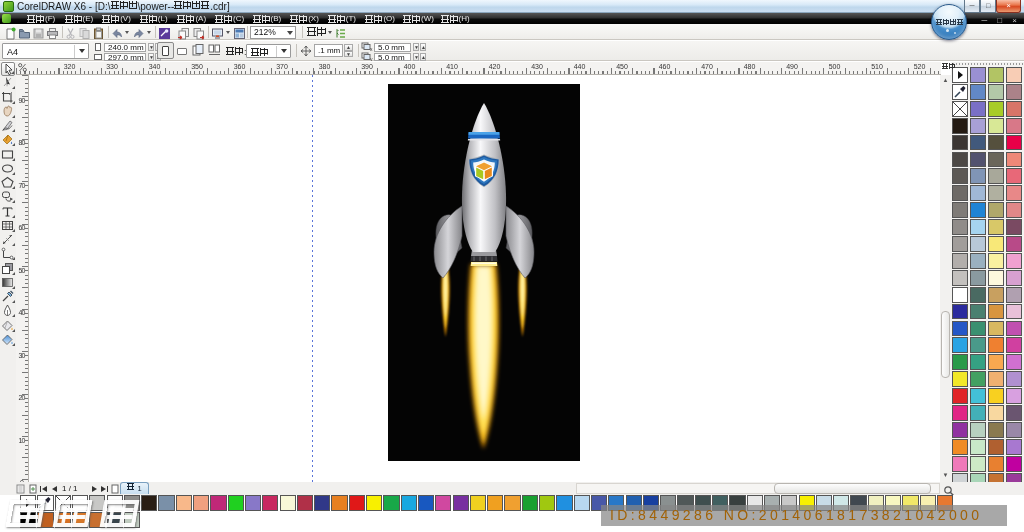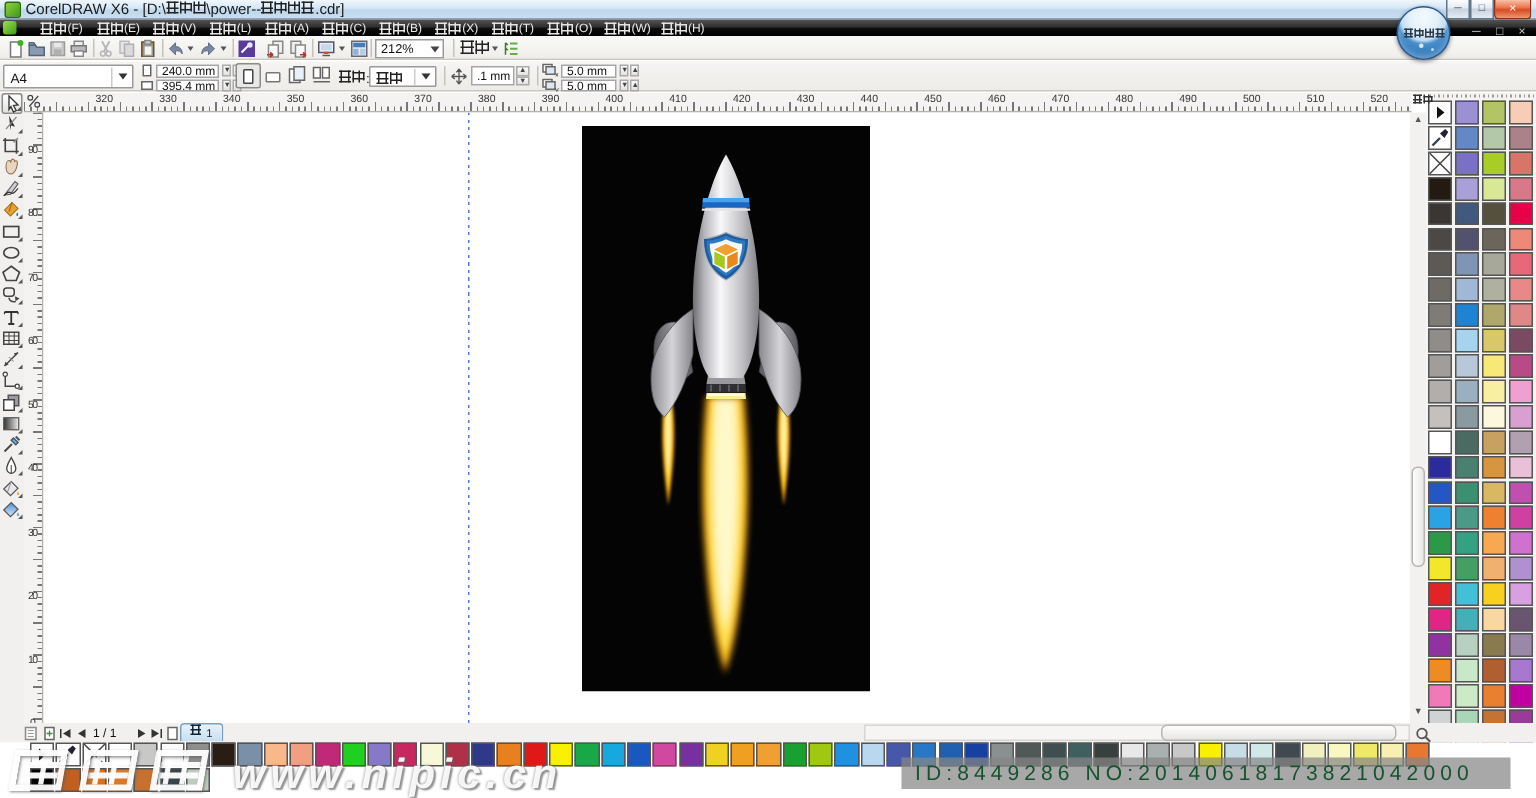--- a/index.html
+++ b/index.html
@@ -68,21 +68,21 @@
 .swx{background:#fff;}
 
 
 #tabbar{left:0;top:482px;width:1024px;height:13px;background:#f1f0ee;}
 #pagetab{position:absolute;left:120px;top:0px;width:29px;height:12px;background:linear-gradient(#e8f2fa,#c8dff0);border:1px solid #7aa0c0;border-bottom:none;border-radius:3px 3px 0 0;font-size:7.5px;color:#123;text-align:center;line-height:11px;}
 #hscroll-groove{position:absolute;left:576px;top:1px;width:364px;height:11px;background:#f6f5f3;border:1px solid #d8d5d0;}
 #hthumb{position:absolute;left:774px;top:1px;width:157px;height:11px;background:linear-gradient(#fdfdfd,#e5e5e3);border:1px solid #b8b5b0;border-radius:4px;}
 #botpal{left:0;top:495px;width:1024px;height:37px;background:#fff;}
 
 
-#idbar{left:601px;top:505px;width:406px;height:21px;background:rgba(135,135,135,0.72);color:#14532d;font-size:14px;line-height:21px;padding-left:9px;letter-spacing:3.4px;white-space:nowrap;overflow:hidden;z-index:60;}
+#idbar{left:601px;top:505px;width:406px;height:21px;background:rgba(135,135,135,0.72);color:#a16207;font-size:14px;line-height:21px;padding-left:9px;letter-spacing:3.4px;white-space:nowrap;overflow:hidden;z-index:60;}
 #bluesphere{left:931px;top:4px;width:36px;height:36px;border-radius:50%;
  background:radial-gradient(circle at 50% 20%,#f4fafd 0%,#e2f0fa 30%,#c2ddf0 47%,#4a90cc 55%,#2e78ba 75%,#2064a8 100%);
  box-shadow:0 1px 3px rgba(0,0,30,.5), inset 0 -2px 4px rgba(255,255,255,.35);border:1px solid #2a5a8a;white-space:nowrap;}
 
 
 .cj{display:inline-block;position:relative;vertical-align:top;}
 </style>
 </head>
 <body>
 <div id="app">
@@ -198,21 +198,21 @@
  <div class="abs" id="propbar"></div>
  <div id="propbar-items">
       <div class="combo" style="left:2px;top:43px;width:87px;height:16px;">
         <span style="font-size:9px;color:#111;position:absolute;left:4px;top:3px;">A4</span>
         <span class="da"></span>
         <span style="position:absolute;right:13px;top:1px;width:1px;height:13px;background:#ccc;"></span>
       </div>
       <div style="position:absolute;left:95px;top:43px;width:6px;height:8px;border:1px solid #666;background:#fff;"></div>
       <div style="position:absolute;left:94px;top:54px;width:8px;height:6px;border:1px solid #666;background:#fff;"></div>
       <div class="pfield" style="left:104px;top:43px;width:42px;height:8.5px;line-height:7px;">240.0 mm</div>
-      <div class="pfield" style="left:104px;top:52.5px;width:42px;height:8.5px;line-height:7px;">395.4 mm</div>
+      <div class="pfield" style="left:104px;top:52.5px;width:42px;height:8.5px;line-height:7px;">297.0 mm</div>
       <div class="spin" style="left:148px;top:43px;width:6px;height:8px;">▼</div>
       <div class="spin" style="left:155px;top:43px;width:6px;height:8px;">▲</div>
       <div class="spin" style="left:148px;top:52.5px;width:6px;height:8px;">▼</div>
       <div class="spin" style="left:155px;top:52.5px;width:6px;height:8px;">▲</div>
       <div class="pbtn sel" style="left:157px;top:42px;">
         <span style="position:absolute;left:4px;top:2.5px;width:7px;height:10px;border:1.3px solid #444;border-radius:1px;background:#fff;"></span>
       </div>
       <div class="pbtn" style="left:173px;top:42px;">
         <span style="position:absolute;left:2.5px;top:5px;width:10px;height:7px;border:1.3px solid #777;border-radius:1px;background:#fff;"></span>
       </div>
@@ -767,15 +767,14 @@
 <div style="position:absolute;left:942px;top:63px;z-index:5;"><span class="cj" style="width:6px;height:6px;margin-right:1px;background:linear-gradient(#333,#333) 0 0/100% 1px,linear-gradient(#333,#333) 0 50%/100% 1px,linear-gradient(#333,#333) 0 100%/100% 1px,linear-gradient(#333,#333) 15% 0/1px 100%,linear-gradient(#333,#333) 85% 0/1px 100%;background-repeat:no-repeat;"></span><span class="cj" style="width:6px;height:6px;margin-right:1px;background:linear-gradient(#333,#333) 0 20%/100% 1px,linear-gradient(#333,#333) 0 75%/100% 1px,linear-gradient(#333,#333) 50% 0/1px 100%,linear-gradient(#333,#333) 0 0/1px 100%,linear-gradient(#333,#333) 100% 30%/1px 70%;background-repeat:no-repeat;"></span></div>
     <svg style="position:absolute;left:18px;top:63px;z-index:5;" width="9" height="9">
       <circle cx="2.2" cy="2.2" r="1.6" fill="none" stroke="#444" stroke-width="0.8"></circle>
       <path d="M7.5 1L1.5 8" stroke="#444" stroke-width="0.8"></path>
       <circle cx="6.8" cy="6.8" r="1.6" fill="none" stroke="#444" stroke-width="0.8"></circle>
     </svg>
     <div style="position:absolute;left:4px;top:497px;width:470px;height:35px;z-index:50;">
       <div style="position:absolute;left:4px;top:3px;width:35px;height:27px;transform:skewX(-10deg);border:4px solid rgba(255,255,255,0.95);box-shadow:1px 1px 2px rgba(90,90,90,0.7), inset 1px 1px 2px rgba(90,90,90,0.7);background:linear-gradient(rgba(255,255,255,0.95),rgba(255,255,255,0.95)) 0 28%/100% 4px no-repeat,linear-gradient(rgba(255,255,255,0.95),rgba(255,255,255,0.95)) 0 72%/100% 4px no-repeat,linear-gradient(rgba(255,255,255,0.95),rgba(255,255,255,0.95)) 15% 0/3.5px 100% no-repeat,linear-gradient(rgba(255,255,255,0.95),rgba(255,255,255,0.95)) 62% 0/3.5px 100% no-repeat;"></div>
       <div style="position:absolute;left:51px;top:3px;width:35px;height:27px;transform:skewX(-10deg);border:4px solid rgba(255,255,255,0.95);box-shadow:1px 1px 2px rgba(90,90,90,0.7), inset 1px 1px 2px rgba(90,90,90,0.7);background:linear-gradient(rgba(255,255,255,0.95),rgba(255,255,255,0.95)) 0 28%/100% 4px no-repeat,linear-gradient(rgba(255,255,255,0.95),rgba(255,255,255,0.95)) 0 72%/100% 4px no-repeat,linear-gradient(rgba(255,255,255,0.95),rgba(255,255,255,0.95)) 15% 0/3.5px 100% no-repeat,linear-gradient(rgba(255,255,255,0.95),rgba(255,255,255,0.95)) 62% 0/3.5px 100% no-repeat;"></div>
       <div style="position:absolute;left:98px;top:3px;width:35px;height:27px;transform:skewX(-10deg);border:4px solid rgba(255,255,255,0.95);box-shadow:1px 1px 2px rgba(90,90,90,0.7), inset 1px 1px 2px rgba(90,90,90,0.7);background:linear-gradient(rgba(255,255,255,0.95),rgba(255,255,255,0.95)) 0 28%/100% 4px no-repeat,linear-gradient(rgba(255,255,255,0.95),rgba(255,255,255,0.95)) 0 72%/100% 4px no-repeat,linear-gradient(rgba(255,255,255,0.95),rgba(255,255,255,0.95)) 15% 0/3.5px 100% no-repeat,linear-gradient(rgba(255,255,255,0.95),rgba(255,255,255,0.95)) 62% 0/3.5px 100% no-repeat;"></div>
-      <div style="position:absolute;left:151px;top:3px;font-style:italic;font-weight:bold;font-size:28px;color:rgba(255,255,255,0.93);text-shadow:0 0 2px rgba(105,105,105,0.85),1.5px 1.5px 1px rgba(95,95,95,0.6);letter-spacing:3.5px;">www.nipic.cn</div>
     </div>
   </div>
 
 </body></html>

